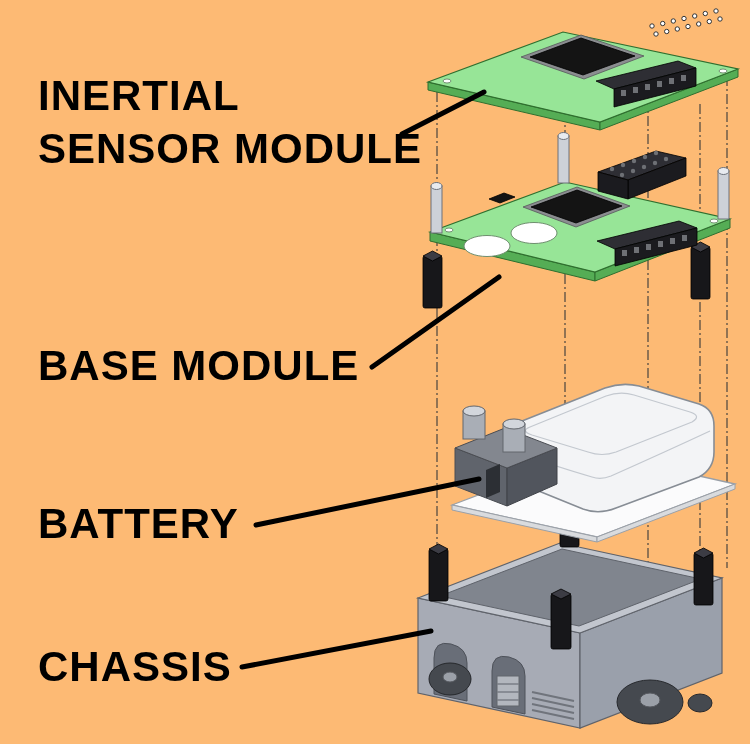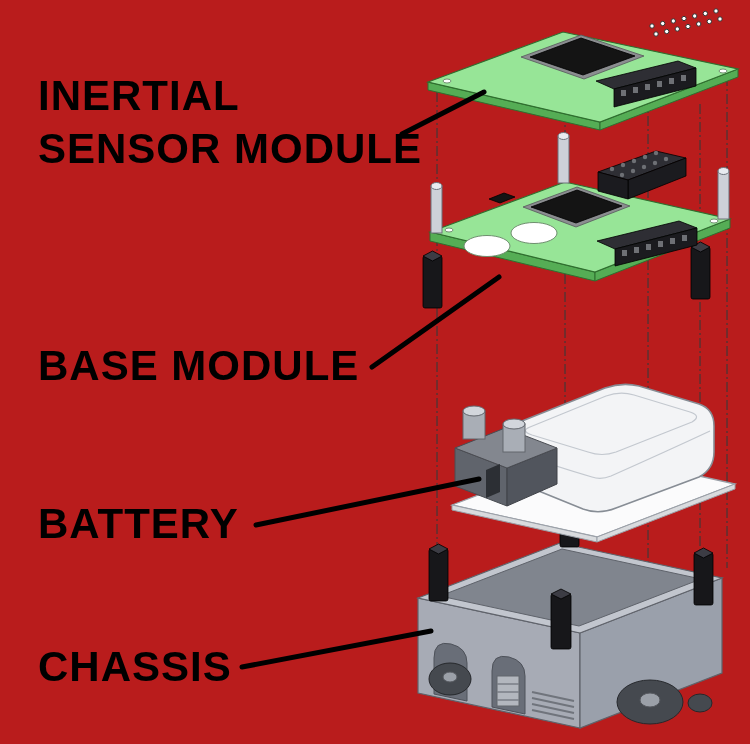--- a/index.html
+++ b/index.html
@@ -1,16 +1,16 @@
 <!DOCTYPE html>
 <html style="--pcb_top: #97e597; --pcb_side: #55ad55; --chip_black: #141414; --header_black: #1b1b1f; --standoff_silver: #cdd1d8; --spacer_black: #17171a; --battery_body: #f3f4f6; --battery_plate: #fbfbfc; --chassis_top: #c2c6ce; --chassis_front: #a7abb5; --chassis_side: #9aa0ab; --wheel_dark: #45494f; --label_text: #000000;"><head>
 <meta charset="utf-8">
 <style>
   html,body{margin:0;padding:0;background:#fff;}
-  .stage{position:relative;width:750px;height:744px;background:#b91c1c;overflow:hidden;
+  .stage{position:relative;width:750px;height:744px;background:#fdba74;overflow:hidden;
          font-family:"Liberation Sans",sans-serif;}
   svg{position:absolute;left:0;top:0;}
 
   .label{font-family:"Liberation Sans",sans-serif;font-weight:bold;font-size:42px;
          fill:#000;letter-spacing:1px;}
   .leader{stroke:#000;stroke-width:5;stroke-linecap:round;}
   .dash-line{stroke:#3a3a3a;stroke-width:1.1;stroke-dasharray:10 3 2 3;fill:none;}
 
   .pcb-top{fill:var(--pcb_top,#97e597);stroke:#2f6f2f;stroke-width:1.2;}
   .pcb-side{fill:var(--pcb_side,#55ad55);stroke:#2f6f2f;stroke-width:1;}

